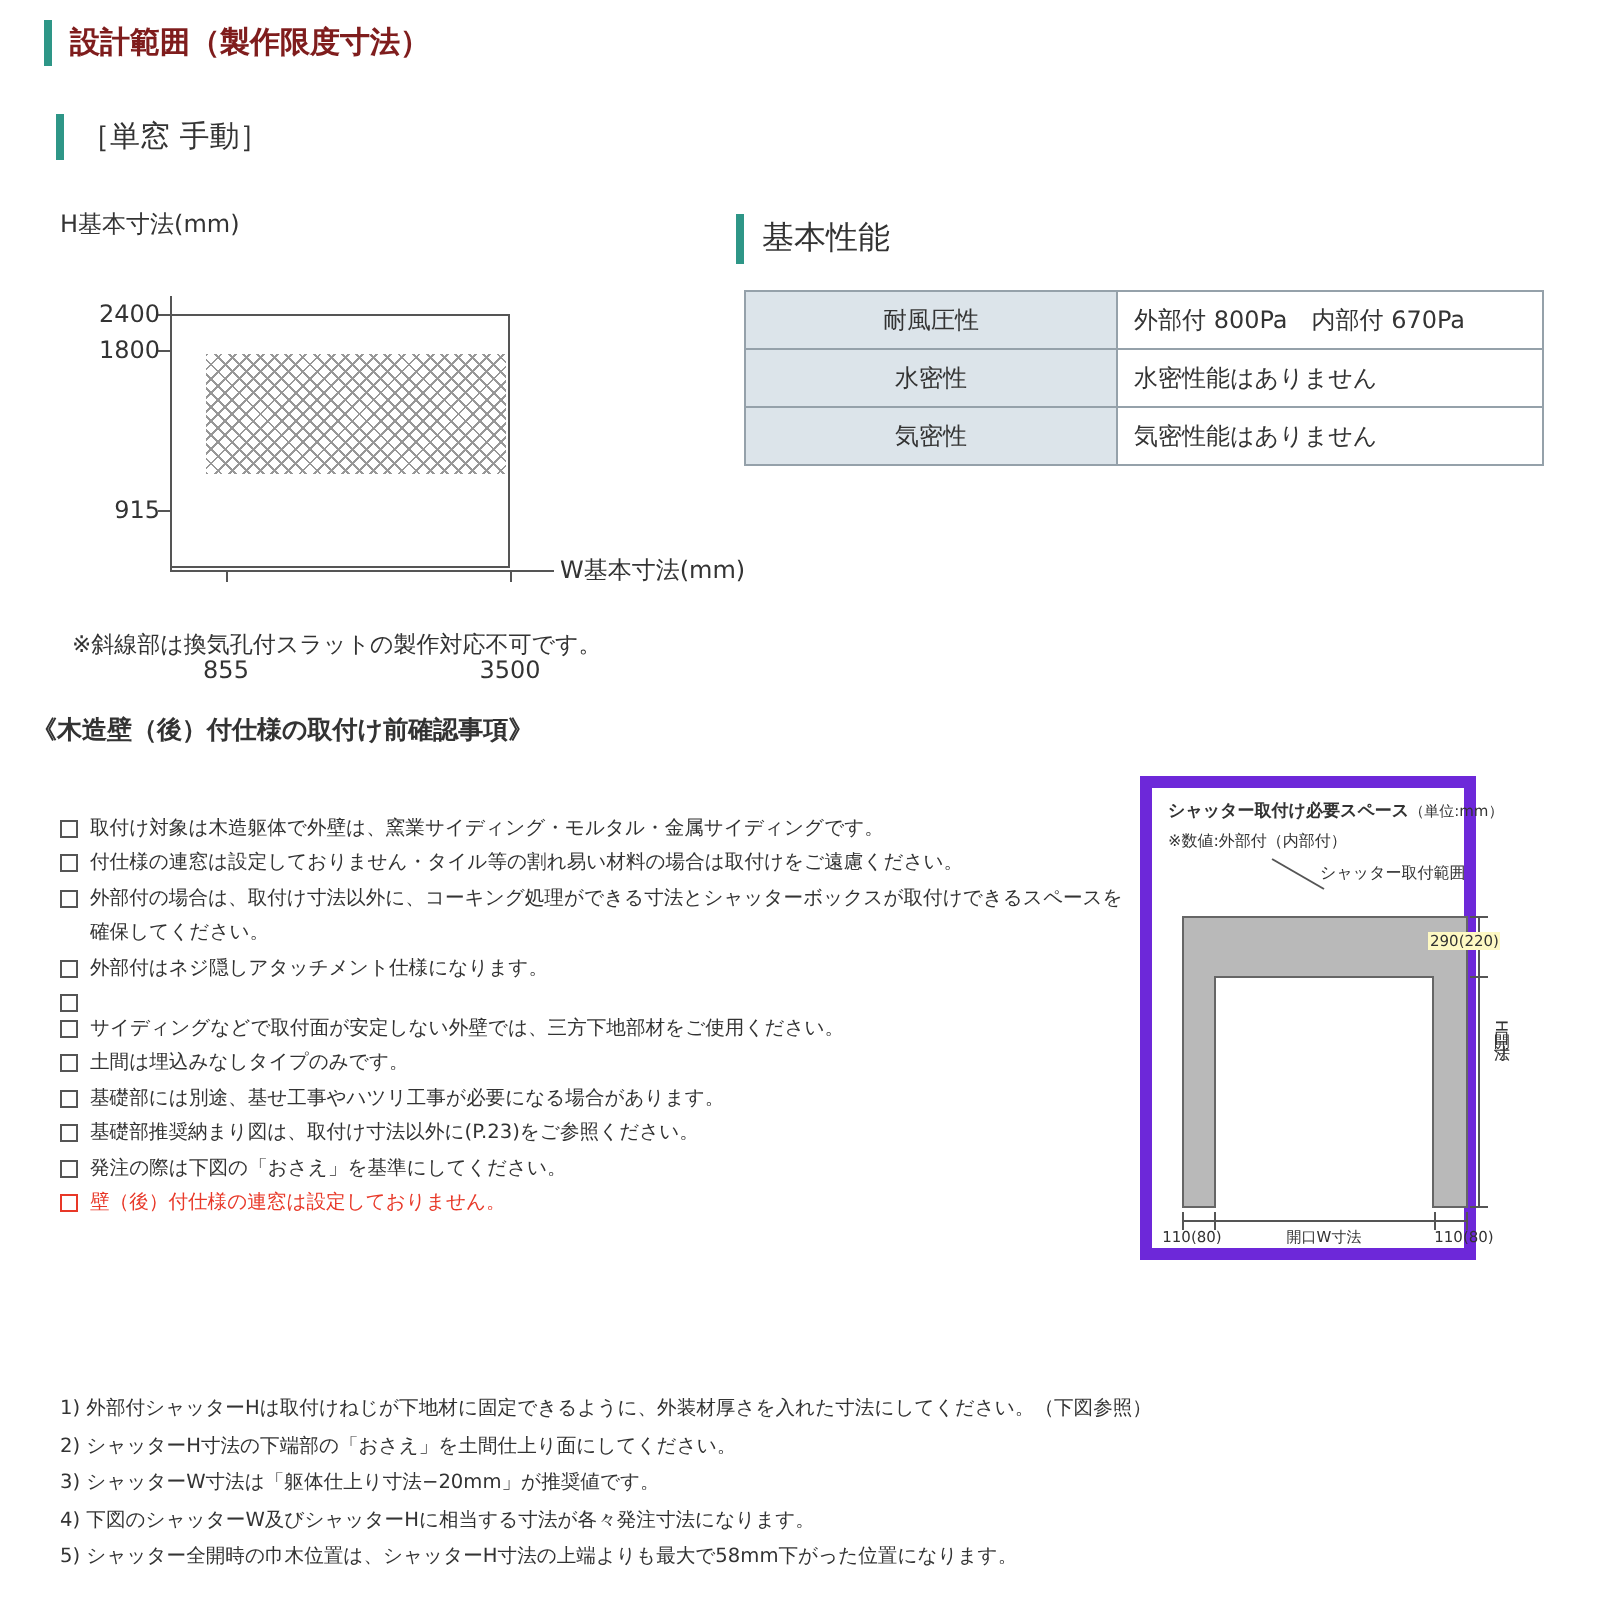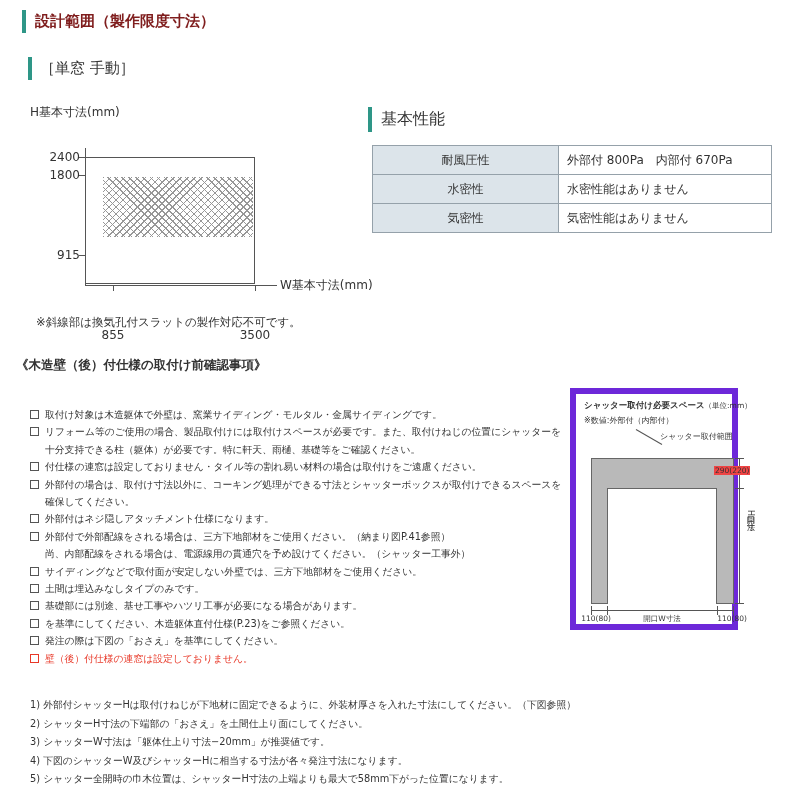--- a/index.html
+++ b/index.html
@@ -64,21 +64,21 @@
   .dg-leader{position:absolute;left:56px;top:50px;width:30px;height:1px;background:#555;
     transform:rotate(30deg);transform-origin:right center;}
   .dg-gray{position:absolute;left:15px;top:64px;width:143px;height:146px;
     background:var(--diagram-fill);border:1px solid #666;}
   .dg-opening{position:absolute;left:31px;top:94px;width:110px;height:116px;
     background:#fff;border:1px solid #666;border-bottom:none;}
   .dg-vline{position:absolute;left:163px;width:1px;background:#555;}
   .dg-vl-top{top:64px;height:31px;} .dg-vl-open{top:94px;height:116px;}
   .dg-htick{position:absolute;left:159px;width:9px;height:1px;background:#555;}
   .dg-ht-0{top:64px;} .dg-ht-1{top:94px;} .dg-ht-2{top:209px;}
-  .dg-dim-top{position:absolute;left:138px;top:72px;font-size:7.5px;background:#ef4444;padding:0 1px;}
+  .dg-dim-top{position:absolute;left:138px;top:72px;font-size:7.5px;background:#fef9c3;padding:0 1px;}
   .dg-dim-h{position:absolute;left:168px;top:116px;font-size:8px;writing-mode:vertical-rl;}
   .dg-hline{position:absolute;left:15px;top:216px;width:143px;height:1px;background:#555;}
   .dg-vtick{position:absolute;top:212px;width:1px;height:9px;background:#555;}
   .dg-vt-0{left:15px;} .dg-vt-1{left:31px;} .dg-vt-2{left:141px;} .dg-vt-3{left:157px;}
   .dg-dim-bl{position:absolute;left:-2px;top:220px;width:44px;text-align:center;font-size:7.5px;}
   .dg-dim-bw{position:absolute;left:56px;top:220px;width:60px;text-align:center;font-size:7.5px;}
   .dg-dim-br{position:absolute;left:134px;top:220px;width:44px;text-align:center;font-size:7.5px;}
 
   
   .footnotes{position:absolute;left:30px;top:696px;width:760px;font-size:9.8px;line-height:18.6px;}
@@ -130,56 +130,49 @@
     </table>
 
   <div class="check-title">《木造壁（後）付仕様の取付け前確認事項》</div>
   <ul class="checklist">
     <li class="check-item">
       <span class="cb"></span>
       <span class="check-text">取付け対象は木造躯体で外壁は、窯業サイディング・モルタル・金属サイディングです。</span>
       </li>
     <li class="check-item">
       <span class="cb"></span>
-      <span class="check-text">リフォーム等のご使用の場合、製品取付けには取付けスペースが必要です。また、取付けねじの位置にシャッターを
-十分支持できる柱（躯体）が必要です。特に軒天、雨樋、基礎等をご確認ください。</span>
-      </li>
-    <li class="check-item">
-      <span class="cb"></span>
       <span class="check-text">付仕様の連窓は設定しておりません・タイル等の割れ易い材料の場合は取付けをご遠慮ください。</span>
       </li>
     <li class="check-item">
       <span class="cb"></span>
       <span class="check-text">外部付の場合は、取付け寸法以外に、コーキング処理ができる寸法とシャッターボックスが取付けできるスペースを
 確保してください。</span>
       </li>
     <li class="check-item">
       <span class="cb"></span>
       <span class="check-text">外部付はネジ隠しアタッチメント仕様になります。</span>
       </li>
     <li class="check-item">
       <span class="cb"></span>
-      <span class="check-text">外部付で外部配線をされる場合は、三方下地部材をご使用ください。（納まり図P.41参照）
-尚、内部配線をされる場合は、電源線用の貫通穴を予め設けてください。（シャッター工事外）</span>
       </li>
     <li class="check-item">
       <span class="cb"></span>
       <span class="check-text">サイディングなどで取付面が安定しない外壁では、三方下地部材をご使用ください。</span>
       </li>
     <li class="check-item">
       <span class="cb"></span>
       <span class="check-text">土間は埋込みなしタイプのみです。</span>
       </li>
     <li class="check-item">
       <span class="cb"></span>
       <span class="check-text">基礎部には別途、基せ工事やハツリ工事が必要になる場合があります。</span>
       </li>
     <li class="check-item">
       <span class="cb"></span>
-      <span class="check-text">を基準にしてください、木造躯体直付仕様(P.23)をご参照ください。</span>
+      <span class="check-text">基礎部推奨納まり図は、取付け寸法以外に(P.23)をご参照ください。</span>
       </li>
     <li class="check-item">
       <span class="cb"></span>
       <span class="check-text">発注の際は下図の「おさえ」を基準にしてください。</span>
       </li>
     <li class="check-item warn">
       <span class="cb"></span>
       <span class="check-text">壁（後）付仕様の連窓は設定しておりません。</span>
       </li>
   </ul>

